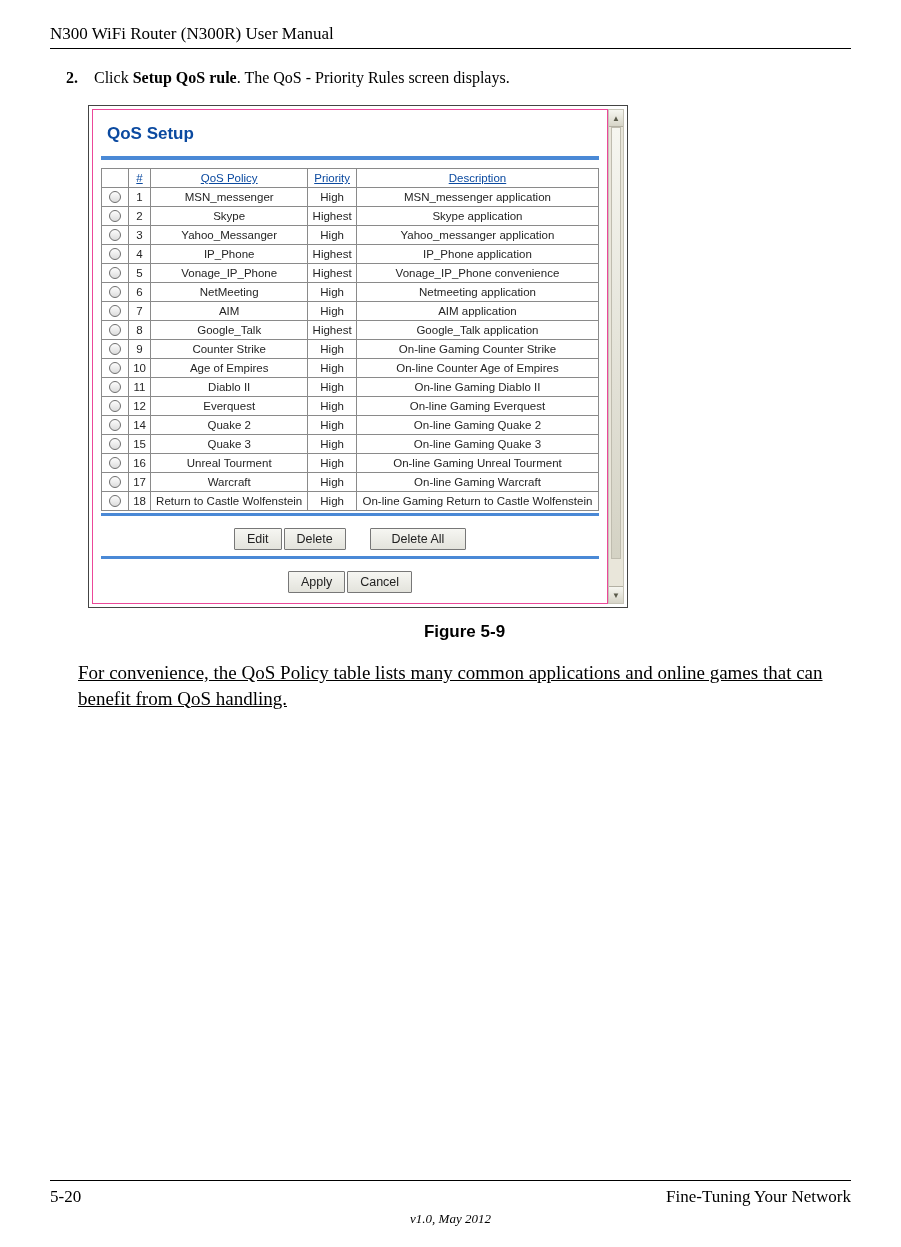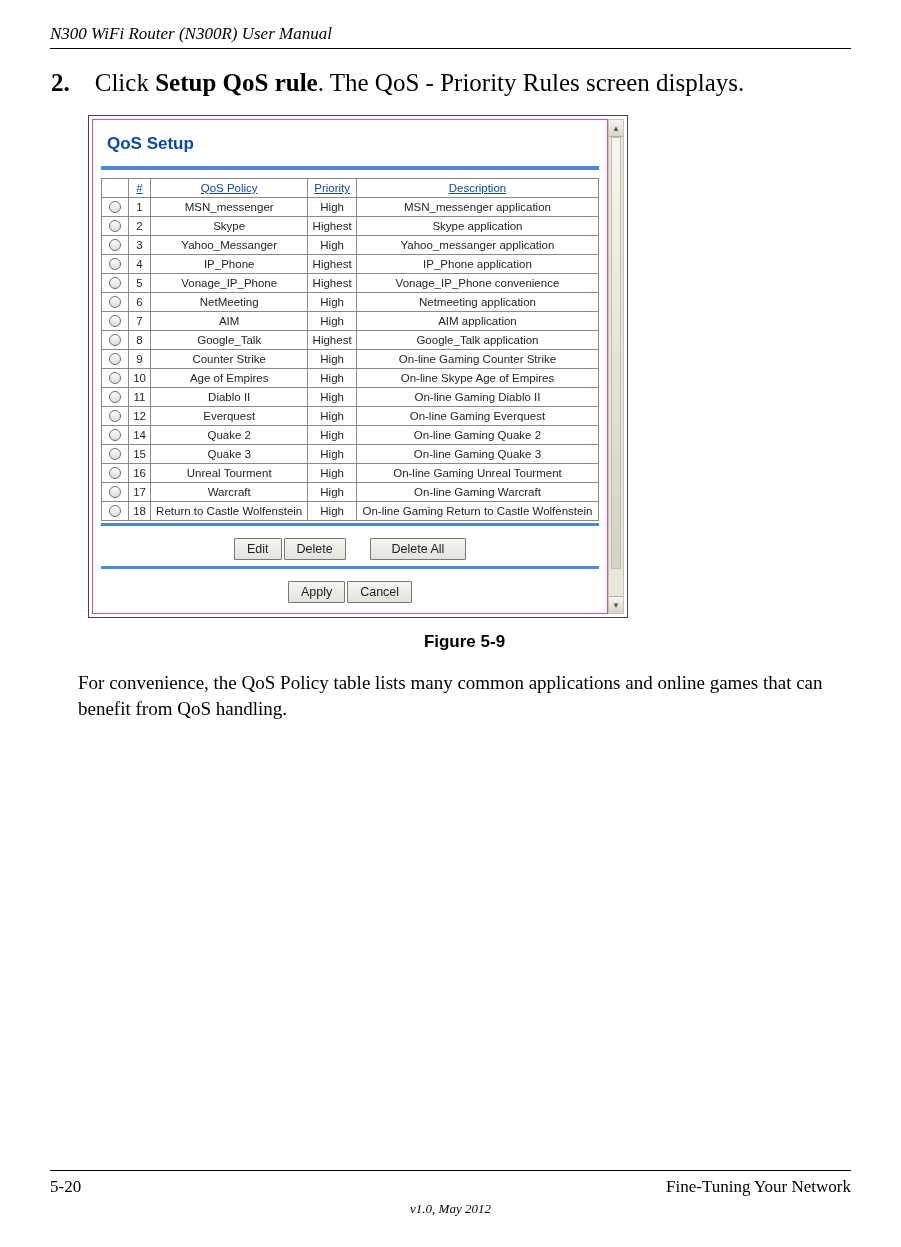--- a/index.html
+++ b/index.html
@@ -11,32 +11,31 @@
     background: #fff;
     width: 901px;
   }
   .page {
     padding: 24px 50px 20px 50px;
     box-sizing: border-box;
     position: relative;
     min-height: 1247px;
   }
   .header-title {
-    font-style: italic;
     font-size: 17px;
     margin-bottom: 4px;
   }
   .header-rule {
     border: none;
     border-top: 1.5px solid #000;
     margin: 0 0 20px 0;
   }
   .step-line {
-    font-size: 25px;
-    margin: 10px 0 18px 1px;
+    font-size: 16px;
+    margin: 10px 0 18px 16px;
   }
   .step-num { font-weight: bold; }
   .step-bold { font-weight: bold; }
   .screenshot-frame {
     width: 540px;
     margin: 0 0 10px 38px;
     border: 1px solid #444;
     padding: 1px;
     box-sizing: border-box;
     position: relative;
@@ -111,24 +110,25 @@
     font-weight: bold;
     font-size: 17px;
     margin: 14px 0 18px 28px;
     font-family: Arial, Helvetica, sans-serif;
     text-align: center;
   }
   .body-para {
     font-size: 19px;
     margin: 10px 20px 0 28px;
     line-height: 1.35;
+    text-decoration: underline;
   }
   .footer {
     position:absolute;
-    bottom:30px;
+    bottom:20px;
     left:50px; right:50px;
   }
   .footer-rule {
     border:none;
     border-top:1.5px solid #000;
     margin:0 0 6px 0;
   }
   .footer-line {
     display:flex;
     justify-content:space-between;
@@ -252,21 +252,21 @@
               <td>9</td>
               <td>Counter Strike</td>
               <td>High</td>
               <td>On-line Gaming Counter Strike</td>
             </tr>
             <tr>
               <td class="sel"><span class="radio-dot"></span></td>
               <td>10</td>
               <td>Age of Empires</td>
               <td>High</td>
-              <td>On-line Skype Age of Empires</td>
+              <td>On-line Counter Age of Empires</td>
             </tr>
             <tr>
               <td class="sel"><span class="radio-dot"></span></td>
               <td>11</td>
               <td>Diablo II</td>
               <td>High</td>
               <td>On-line Gaming Diablo II</td>
             </tr>
             <tr>
               <td class="sel"><span class="radio-dot"></span></td>

